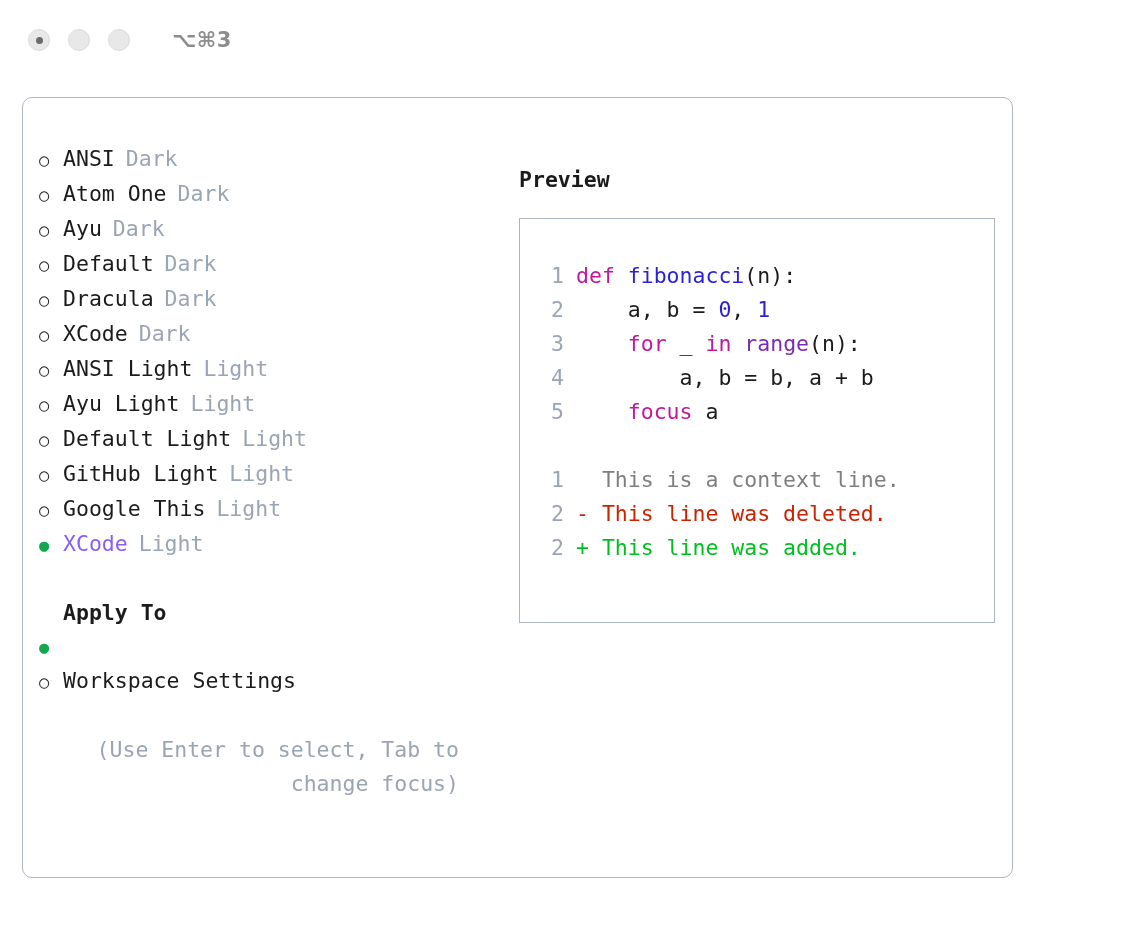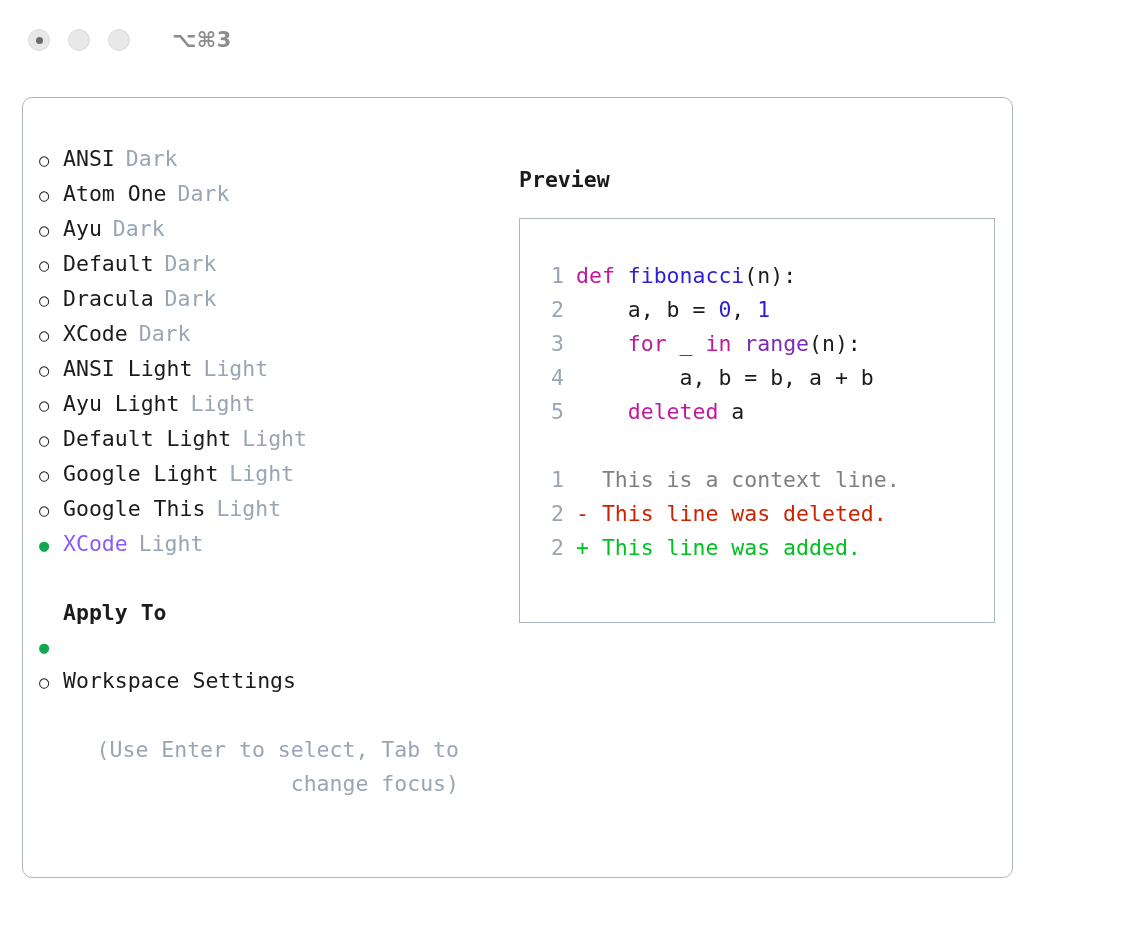--- a/index.html
+++ b/index.html
@@ -199,21 +199,21 @@
         <div id="theme-list">
             <div class="opt-row"><span class="opt-marker">○</span><span class="opt-label">ANSI</span><span class="opt-badge">Dark</span></div>
             <div class="opt-row"><span class="opt-marker">○</span><span class="opt-label">Atom One</span><span class="opt-badge">Dark</span></div>
             <div class="opt-row"><span class="opt-marker">○</span><span class="opt-label">Ayu</span><span class="opt-badge">Dark</span></div>
             <div class="opt-row"><span class="opt-marker">○</span><span class="opt-label">Default</span><span class="opt-badge">Dark</span></div>
             <div class="opt-row"><span class="opt-marker">○</span><span class="opt-label">Dracula</span><span class="opt-badge">Dark</span></div>
             <div class="opt-row"><span class="opt-marker">○</span><span class="opt-label">XCode</span><span class="opt-badge">Dark</span></div>
             <div class="opt-row"><span class="opt-marker">○</span><span class="opt-label">ANSI Light</span><span class="opt-badge">Light</span></div>
             <div class="opt-row"><span class="opt-marker">○</span><span class="opt-label">Ayu Light</span><span class="opt-badge">Light</span></div>
             <div class="opt-row"><span class="opt-marker">○</span><span class="opt-label">Default Light</span><span class="opt-badge">Light</span></div>
-            <div class="opt-row"><span class="opt-marker">○</span><span class="opt-label">Google Light</span><span class="opt-badge">Light</span></div>
+            <div class="opt-row"><span class="opt-marker">○</span><span class="opt-label">GitHub Light</span><span class="opt-badge">Light</span></div>
             <div class="opt-row"><span class="opt-marker">○</span><span class="opt-label">Google This</span><span class="opt-badge">Light</span></div>
             <div class="opt-row selected"><span class="opt-marker">●</span><span class="opt-label">XCode</span><span class="opt-badge">Light</span></div>
           </div>
 
         <div class="spacer-block"></div>
 
         <div class="section-header" style="padding-left:24px;font-weight:bold;">Apply To</div>
         <div id="apply-list">
             <div class="opt-row selected"><span class="opt-marker">●</span></div>
             <div class="opt-row"><span class="opt-marker">○</span><span class="opt-label">Workspace Settings</span></div>
@@ -223,21 +223,21 @@
       </div>
 
       <div id="right-column">
         <div id="preview-title">Preview</div>
         <div id="code-box">
           <div id="code-lines">
               <div class="code-line"><span class="ln">1</span><span><span class="tok-kw">def </span><span class="tok-fn">fibonacci</span><span class="tok-punc">(</span><span class="tok-var">n</span><span class="tok-punc">):</span></span></div>
               <div class="code-line"><span class="ln">2</span><span><span class="tok-var">    a, b = </span><span class="tok-num">0</span><span class="tok-var">, </span><span class="tok-num">1</span></span></div>
               <div class="code-line"><span class="ln">3</span><span><span class="tok-kw">    for </span><span class="tok-var">_ </span><span class="tok-kw">in </span><span class="tok-call">range</span><span class="tok-punc">(n):</span></span></div>
               <div class="code-line"><span class="ln">4</span><span><span class="tok-var">        a, b = b, a + b</span></span></div>
-              <div class="code-line"><span class="ln">5</span><span><span class="tok-kw">    deleted </span><span class="tok-var">a</span></span></div>
+              <div class="code-line"><span class="ln">5</span><span><span class="tok-kw">    focus </span><span class="tok-var">a</span></span></div>
             </div>
           <div class="code-gap"></div>
           <div id="diff-lines">
               <div class="code-line"><span class="ln">1</span><span class="diff-ctx"> </span><span class="diff-ctx"> This is a context line.</span></div>
               <div class="code-line"><span class="ln">2</span><span class="diff-del">-</span><span class="diff-del"> This line was deleted.</span></div>
               <div class="code-line"><span class="ln">2</span><span class="diff-add">+</span><span class="diff-add"> This line was added.</span></div>
             </div>
         </div>
       </div>
 

